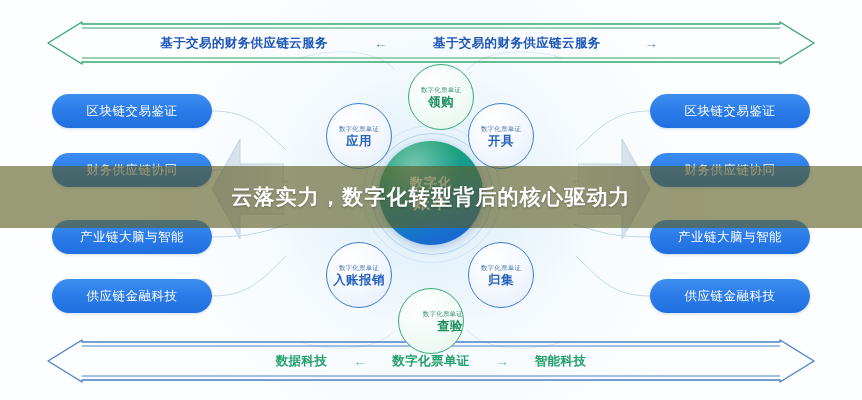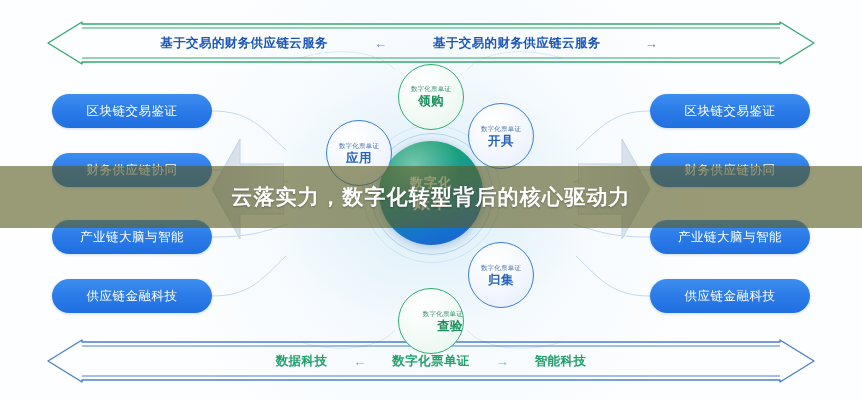--- a/index.html
+++ b/index.html
@@ -108,26 +108,26 @@
   }
   .node.green .sm{color:#3a8f71;}
   .node.green .lg{color:#1d8f5e;}
   .node.blue{
     border:1.4px solid #3a7fd5;
     background:radial-gradient(circle at 38% 28%, #ffffff 0%, #f4f8fe 50%, #e3ecfa 100%);
   }
   .node.blue .sm{color:#4a74ad;}
   .node.blue .lg{color:#2663bd;}
 
-  #node-0{left:97px;top:0px;font-family:Liberation Mono, monospace;}
+  #node-0{left:107px;top:0px;}
   #node-1{left:167px;top:39px;}
   #node-2{left:167px;top:178px;}
   #node-3{left:97px;top:224px;align-items:flex-end;}
   #node-4{left:25px;top:178px;}
-  #node-5{left:25px;top:56px;align-items:center;}
+  #node-5{left:25px;top:39px;align-items:center;}
 
   
   #overlay{
     position:absolute;left:0;top:166px;width:862px;height:62px;
     background:rgba(92,92,34,.62);
     display:flex;align-items:center;justify-content:center;
   }
   #overlay-title{
     color:#ffffff;font-size:21px;font-weight:bold;letter-spacing:1.2px;
     white-space:nowrap;text-shadow:0 1px 2px rgba(0,0,0,.28);
@@ -244,20 +244,24 @@
       <div class="lg">开具</div>
     </div>
     <div class="node blue" id="node-2">
       <div class="sm">数字化票单证</div>
       <div class="lg">归集</div>
     </div>
     <div class="node green" id="node-3">
       <div class="sm">数字化票单证</div>
       <div class="lg">查验</div>
     </div>
+    <div class="node blue" id="node-4">
+      <div class="sm">数字化票单证</div>
+      <div class="lg">入账报销</div>
+    </div>
     <div class="node blue" id="node-5">
       <div class="sm">数字化票单证</div>
       <div class="lg">应用</div>
     </div>
   </div>
 
   <div id="overlay">
     <div id="overlay-title">云落实力，数字化转型背后的核心驱动力</div>
   </div>
 

